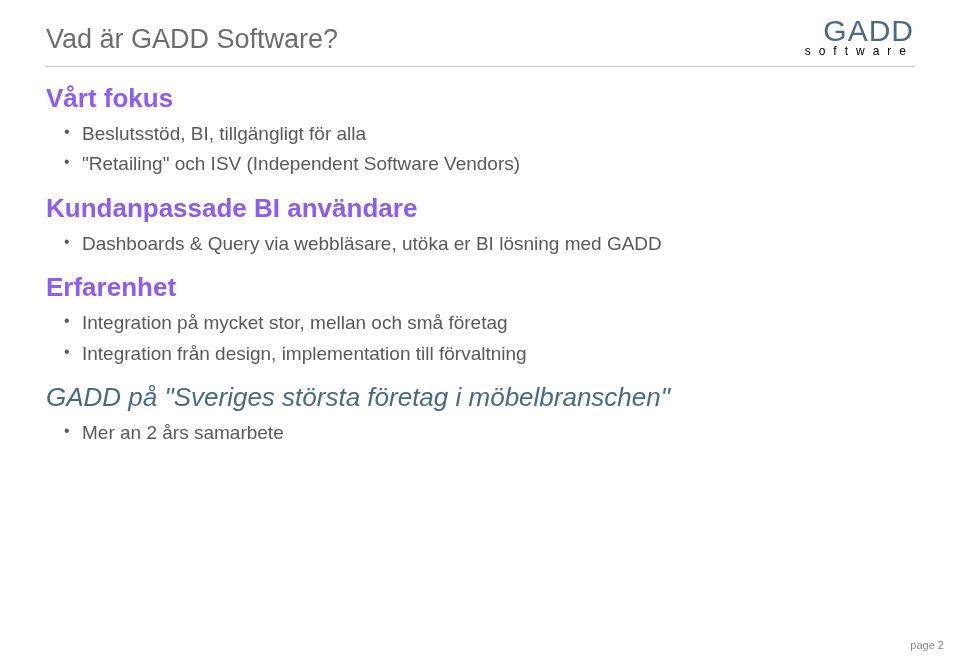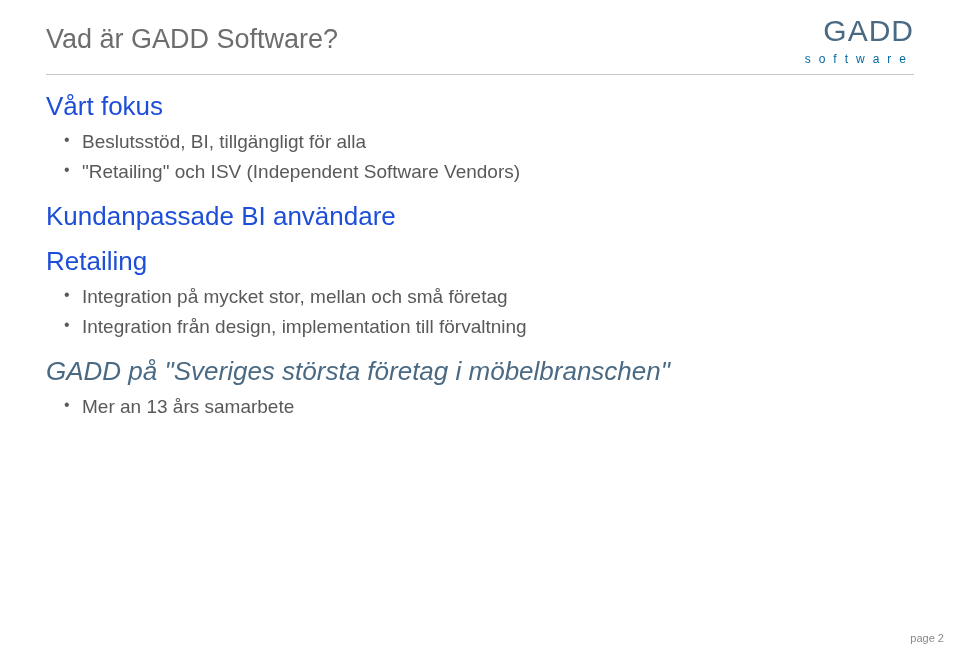--- a/index.html
+++ b/index.html
@@ -28,33 +28,33 @@
   }
   .logo-main {
     font-size: 30px;
     font-weight: 400;
     color: #4a6a84;
     letter-spacing: 1px;
     line-height: 0.85;
   }
   .logo-sub {
     font-size: 12px;
-    color: #0369a1;
+    color: #000000;
     letter-spacing: 8px;
-    margin-top: 8px;
+    margin-top: 0px;
   }
   hr.divider {
     border: none;
     border-top: 1px solid #c9c9c9;
     margin-bottom: 16px;
   }
   .section-heading {
     font-size: 26px;
-    font-weight: 400;
-    color: #1d4ed8;
+    font-weight: 700;
+    color: #8b5cf6;
     margin-top: 14px;
     margin-bottom: 6px;
   }
   .subheading-italic {
     font-size: 26px;
     font-style: italic;
     font-weight: 400;
     color: #4a6a84;
     margin-top: 14px;
     margin-bottom: 6px;
@@ -73,21 +73,21 @@
   }
   ul li::before {
     content: "•";
     position: absolute;
     left: -18px;
     color: #595959;
     font-size: 16px;
   }
   .page-footer {
     position: absolute;
-    bottom: 16px;
+    bottom: 9px;
     right: 16px;
     font-size: 11px;
     color: #888;
   }
 </style>
 </head>
 <body>
 
 <div class="header-row">
   <div class="page-title">Vad är GADD Software?</div>
@@ -100,26 +100,27 @@
 <hr class="divider">
 
 <div class="section-heading">Vårt fokus</div>
 <ul>
   <li>Beslutsstöd, BI, tillgängligt för alla</li>
   <li>"Retailing" och ISV (Independent Software Vendors)</li>
 </ul>
 
 <div class="section-heading">Kundanpassade BI användare</div>
 <ul>
+  <li>Dashboards &amp; Query via webbläsare, utöka er BI lösning med GADD</li>
 </ul>
 
-<div class="section-heading">Retailing</div>
+<div class="section-heading">Erfarenhet</div>
 <ul>
   <li>Integration på mycket stor, mellan och små företag</li>
   <li>Integration från design, implementation till förvaltning</li>
 </ul>
 
 <div class="subheading-italic">GADD på "Sveriges största företag i möbelbranschen"</div>
 <ul>
-  <li>Mer an 13 års samarbete</li>
+  <li>Mer an 2 års samarbete</li>
 </ul>
 
 <div class="page-footer">page 2</div>
 
 </body></html>

